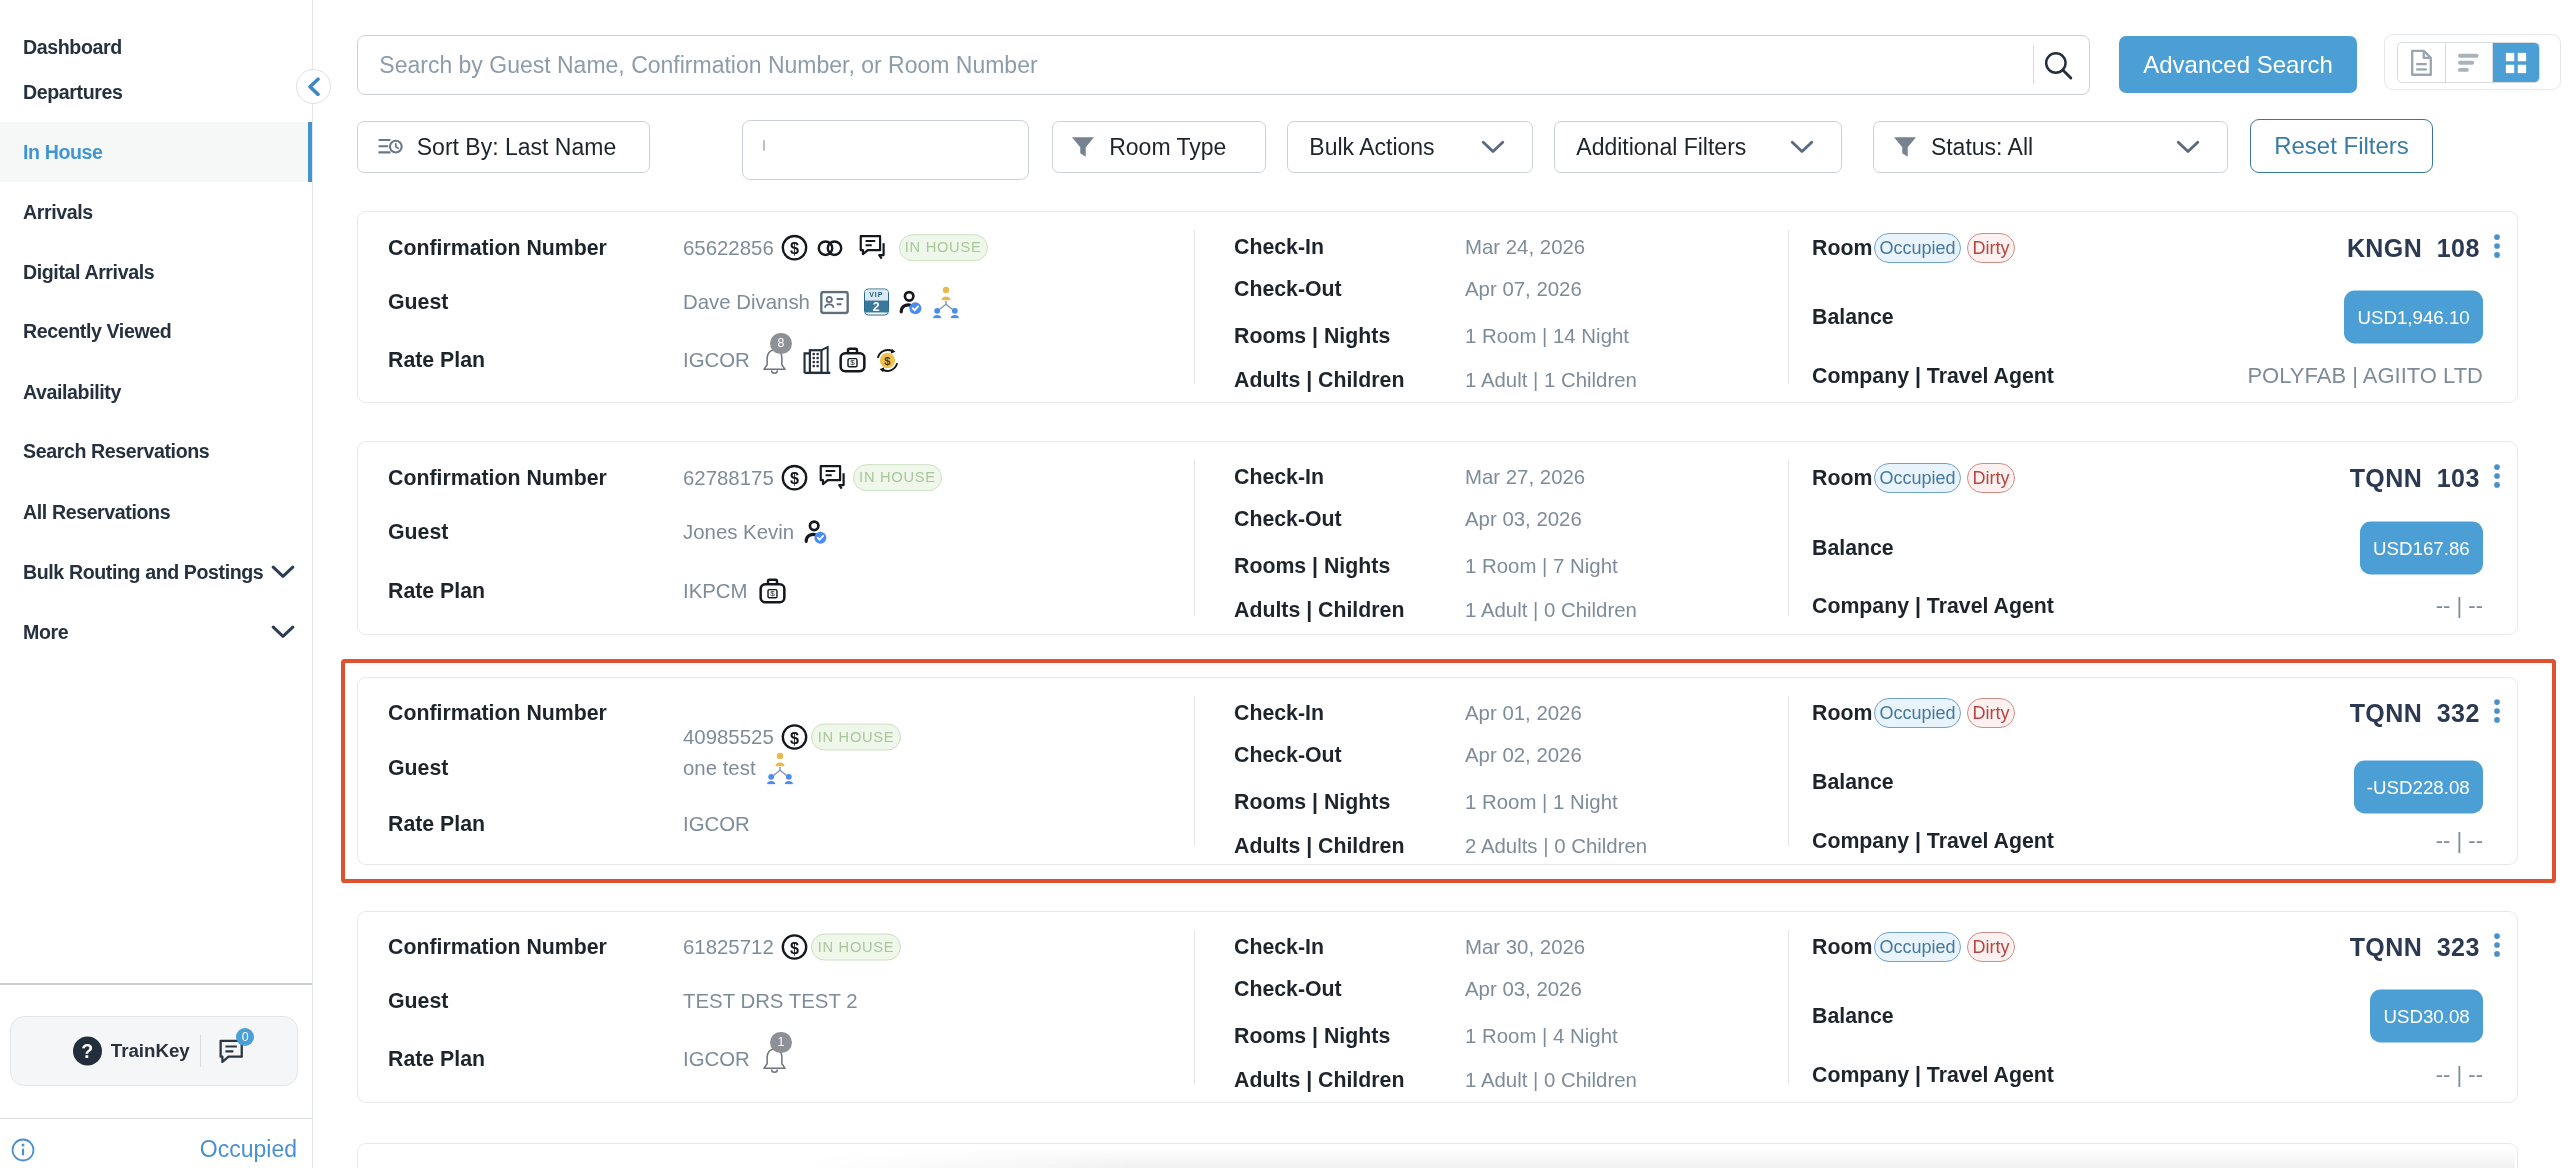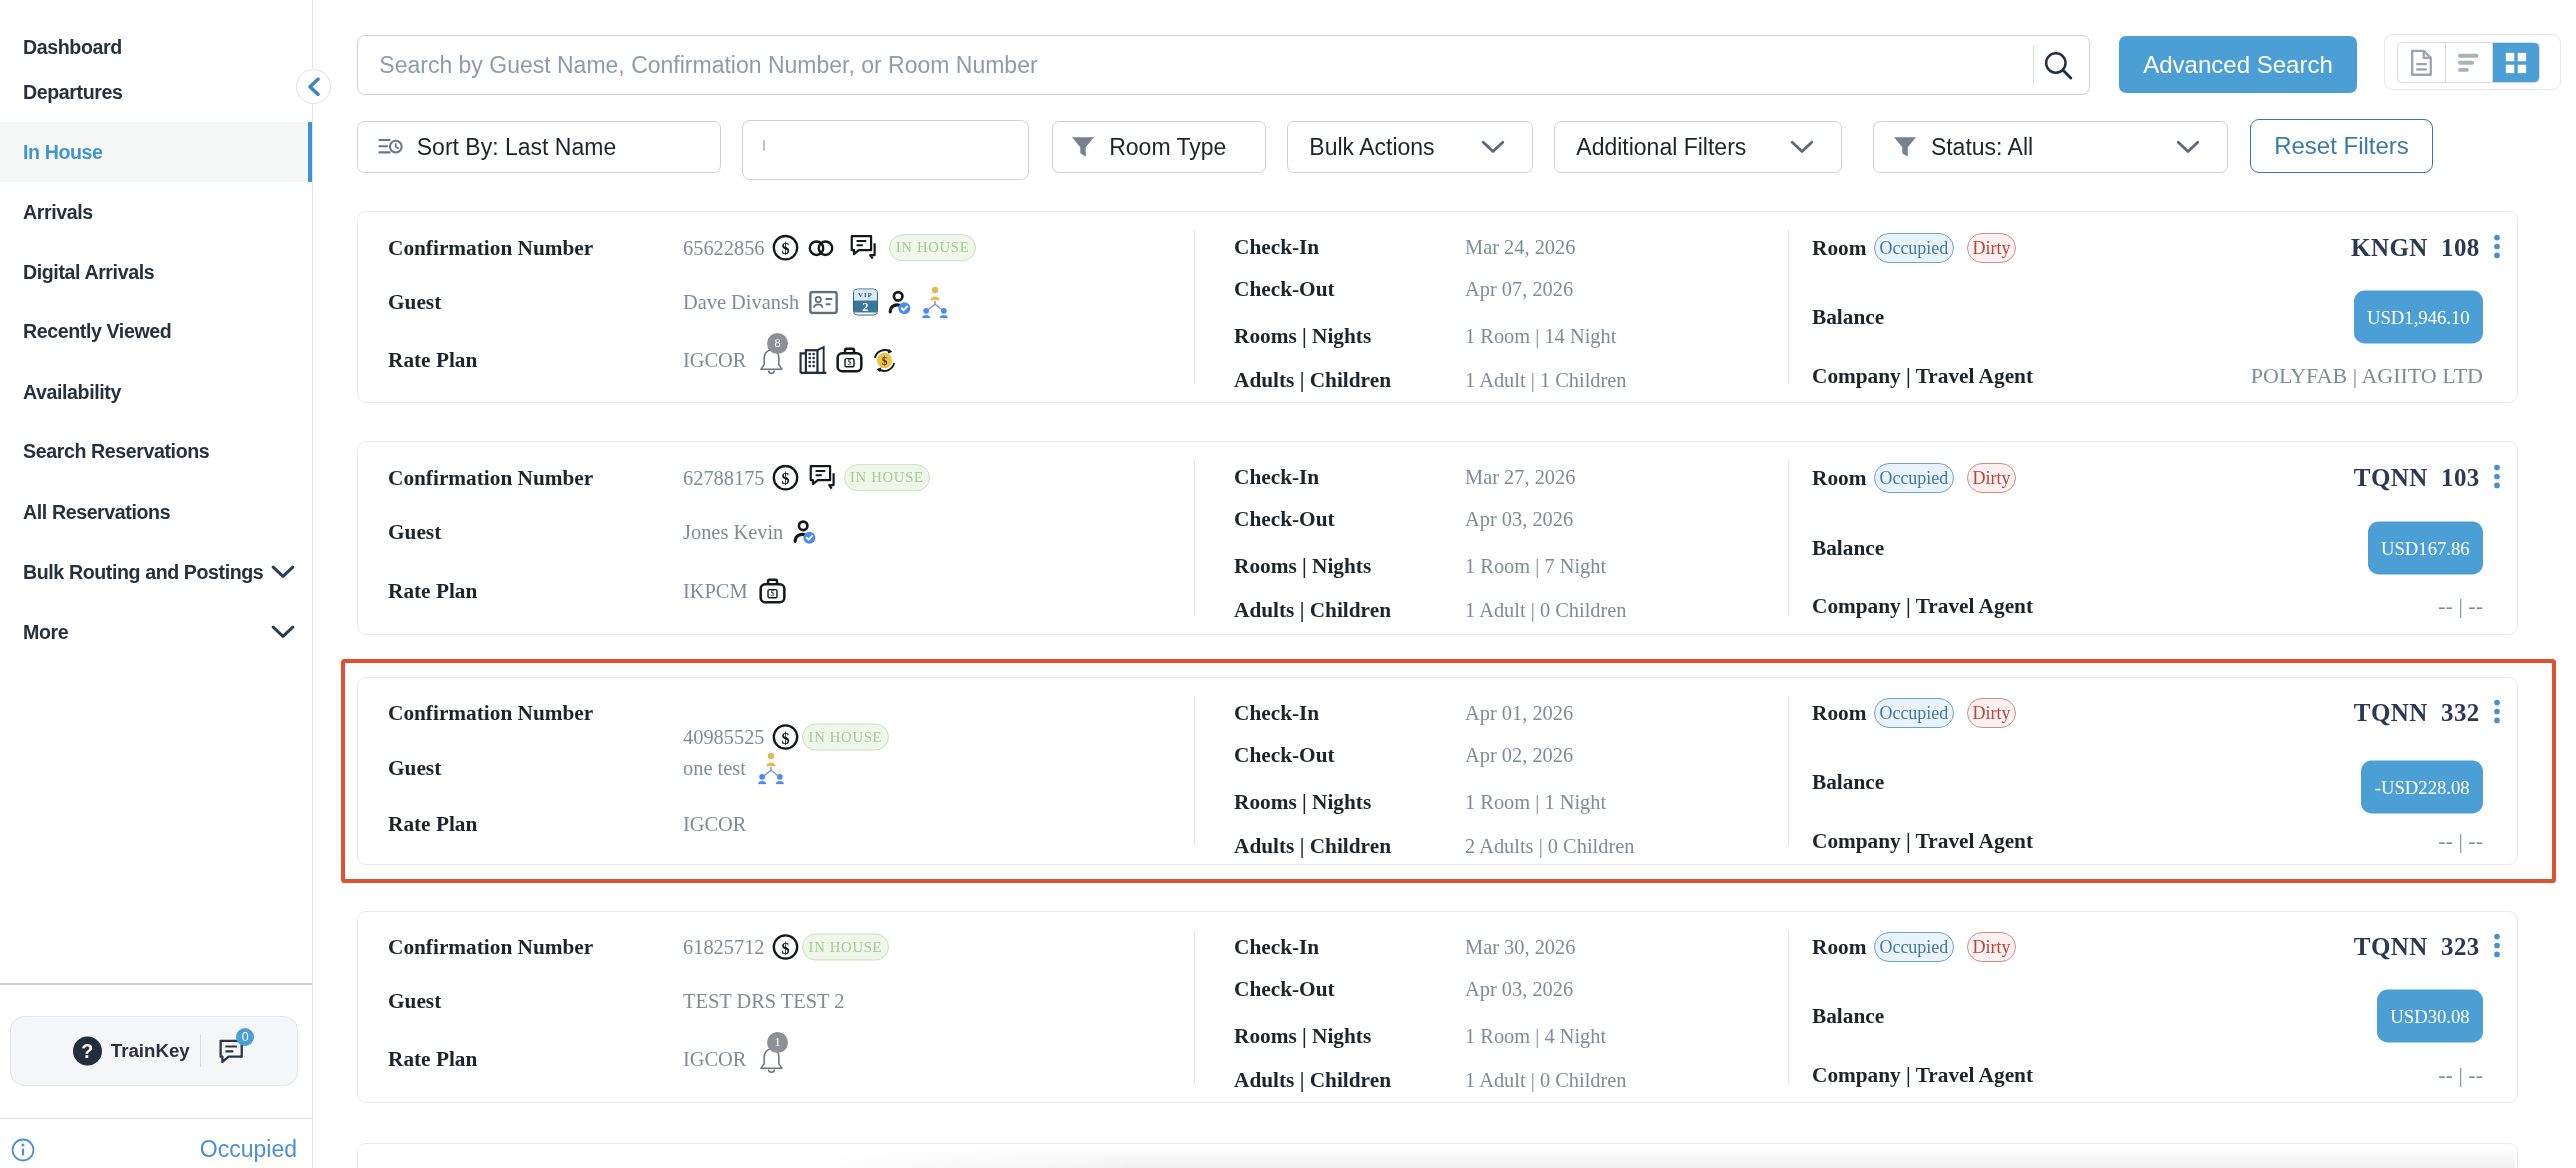--- a/index.html
+++ b/index.html
@@ -27,21 +27,21 @@
   #viewseg { position:absolute; left:12.4px; top:7.1px; width:143px; height:41px; border:0.9px solid #d8dbde; border-radius:5.3px; display:flex; }
   #viewseg .cell { flex:1; display:flex; align-items:center; justify-content:center; border-right:0.9px solid #d8dbde; }
   #viewseg .cell:last-child { border-right:none; background:#4c9fd4; border-radius:0 4.4px 4.4px 0; }
   
   .fbox { position:absolute; top:121px; height:52px; border:0.9px solid #ccd2d8; border-radius:7.1px; background:#fff;
           display:flex; align-items:center; font-size:23px; color:#1d242c; white-space:nowrap; }
   .fbox .ic { line-height:0; }
   #resetbtn { position:absolute; left:2250px; top:119px; width:183px; height:54px; border:1.8px solid #38799f; border-radius:9px;
               color:#3a7ca6; font-size:24px; display:flex; align-items:center; justify-content:center; }
   
-  .card { position:absolute; left:357px; width:2161px; height:192px; border:0.9px solid #e7e9ea; border-radius:9px; background:#fff;font-family:Liberation Serif, serif; }
+  .card { position:absolute; left:357px; width:2161px; height:192px; border:0.9px solid #e7e9ea; border-radius:9px; background:#fff; }
   .card .vline { position:absolute; top:18px; bottom:18px; width:0.9px; background:#e3e5e7; }
   .lab { position:absolute; transform:translateY(-50%); font-size:21.3px; font-weight:700; color:#1d242c; white-space:nowrap; }
   .val { position:absolute; transform:translateY(-50%); font-size:20.4px; color:#7e8c9a; white-space:nowrap;
          display:flex; align-items:center; line-height:1; }
   .valr { position:absolute; right:34px; transform:translateY(-50%); font-size:22px; color:#7e8c9a; white-space:nowrap; }
   .roomcode { position:absolute; right:16px; transform:translateY(-50%); display:flex; }
   .roomcode b { font-size:25px; font-weight:700; color:#2b3a52; letter-spacing:0.4px; }
   .badge { position:absolute; right:34px; transform:translateY(-50%); height:53px; background:#4c9fd4; border-radius:10.7px;
            color:#fff; font-size:18.7px; display:flex; align-items:center; padding:0 13.3px; }
   .pill { display:inline-flex; align-items:center; justify-content:center; height:27px; border-radius:14.2px; padding:0 5.3px;
@@ -148,21 +148,21 @@
               <rect x="1" y="1" width="9.5" height="9.5"></rect>
               <rect x="14.5" y="1" width="9.5" height="9.5"></rect>
               <rect x="1" y="14.5" width="9.5" height="9.5"></rect>
               <rect x="14.5" y="14.5" width="9.5" height="9.5"></rect>
             </g>
           </svg>
       </div>
     </div>
   </div>
 
-  <div class="fbox" style="left:357px; width:364px; padding-left:19.6px;">
+  <div class="fbox" style="left:357px; width:293px; padding-left:19.6px;">
     <span class="ic" style="margin-right:14.2px;"><svg width="25" height="21.3" viewBox="0 0 28 24">
           <g stroke="#67778a" stroke-width="2.4" stroke-linecap="round">
             <line x1="1.5" y1="4.5" x2="13" y2="4.5"></line>
             <line x1="1.5" y1="11.5" x2="10.5" y2="11.5"></line>
             <line x1="1.5" y1="18.5" x2="13" y2="18.5"></line>
           </g>
           <circle cx="20" cy="12" r="6.6" fill="none" stroke="#67778a" stroke-width="2.3"></circle>
           <path d="M20 8.8 v3.4 l2.7 1.6" stroke="#67778a" stroke-width="1.9" fill="none" stroke-linecap="round"></path>
         </svg></span>
     Sort By: Last Name

